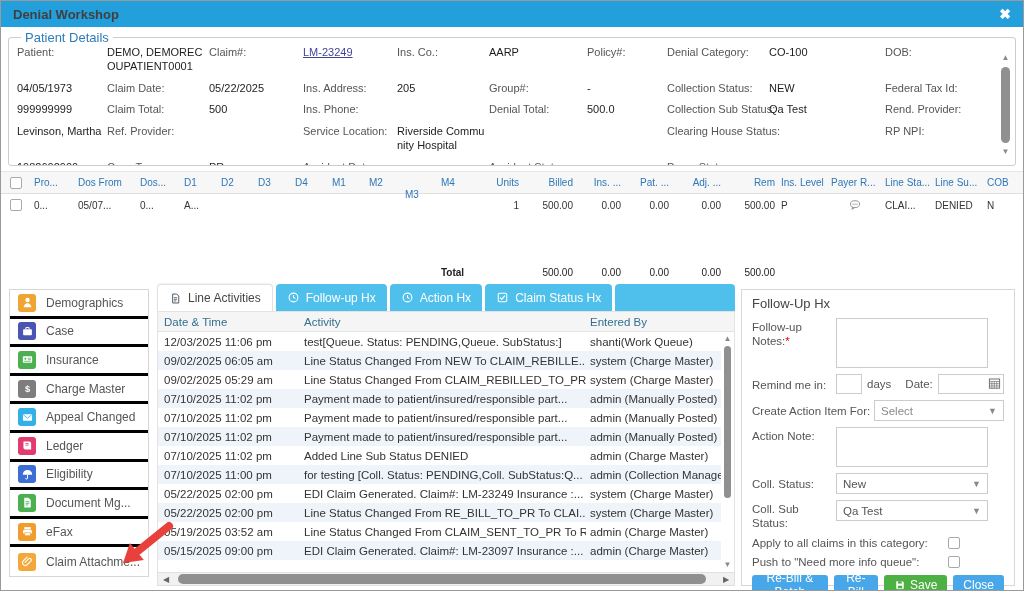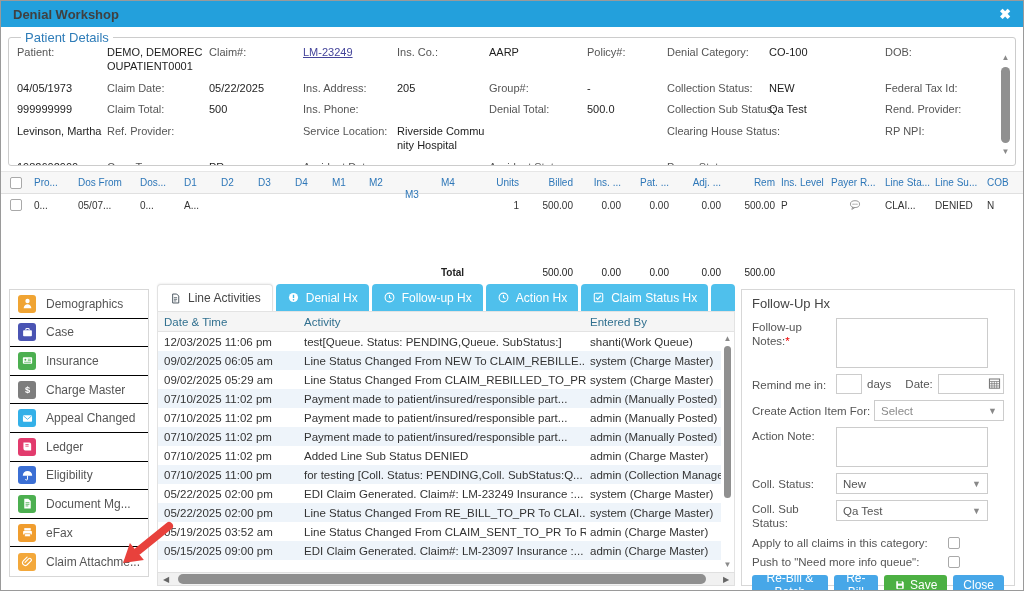--- a/index.html
+++ b/index.html
@@ -32,21 +32,21 @@
   .cg-c { flex:none; padding:0 3px; white-space:nowrap; overflow:hidden; }
   .cg-c.num { text-align:right; }
   .cg-c.ctr { text-align:center; }
   .tlab { font-weight:bold; }
   .cbx { width:12px; height:12px; border:1px solid #a9a9a9; border-radius:2px; background:#fff; display:inline-block; vertical-align:middle; margin-left:6px; cursor:pointer; }
   .bubble svg { width:14px; height:14px; vertical-align:middle; }
 
   
   .bottom { display:flex; margin:5px 8px 0; height:297px; align-items:stretch; }
   .sidebar { width:146px; background:#fff; border:1px solid #d7d7d7; align-self:flex-start; }
-  .sb-item { display:flex; align-items:center; height:28.6px; padding:0 8px; border-bottom:1px solid #000000; font-size:12px; color:#555; cursor:pointer; }
+  .sb-item { display:flex; align-items:center; height:28.6px; padding:0 8px; border-bottom:3px solid #000000; font-size:12px; color:#555; cursor:pointer; }
   .sb-item:last-child { border-bottom:none; }
   .sb-ic { width:18px; height:18px; border-radius:3px; margin-right:10px; flex:none; display:flex; align-items:center; justify-content:center; }
   .sb-ic svg { width:13px; height:13px; display:block; }
   .sb-lab { white-space:nowrap; overflow:hidden; }
 
   .mid { width:578px; margin-left:8px; display:flex; flex-direction:column; }
   .tabs { display:flex; gap:3px; height:22px; align-items:flex-end;border-radius:11px; }
   .tab { background:#4fc0ec; color:#fff; font-size:12px; height:27px; display:flex; align-items:center; gap:6px; padding:0 11px; border-radius:4px 4px 0 0; cursor:pointer; white-space:nowrap; }
   .tab svg { width:13px; height:13px; }
   .tab.active { background:#fff; color:#454545; border:1px solid #e2e2e2; border-bottom:none; box-shadow:0 -1px 2px rgba(0,0,0,.06); }
@@ -344,30 +344,20 @@
               <svg viewBox="0 0 16 16">
                 <path d="M4.5 2.5h5l2.5 2.5v8.5h-7.5z" fill="none" stroke="#4a5560" stroke-width="1.2"></path>
                 <path d="M6 7h4M6 9h4M6 11h3" stroke="#4a5560" stroke-width="1" fill="none"></path>
               </svg>
             </span>
             <span>Line Activities</span>
           </div>
           <div class="tab">
             <span class="tab-ic" style="display: flex;">
               <svg viewBox="0 0 16 16">
-                <circle cx="8" cy="8" r="5.6" fill="#fff"></circle>
-                <path d="M8 4.6v4" stroke="#3db6e8" stroke-width="1.7" fill="none"></path>
-                <circle cx="8" cy="10.9" r="1" fill="#3db6e8"></circle>
-              </svg>
-            </span>
-            <span>Denial Hx</span>
-          </div>
-          <div class="tab">
-            <span class="tab-ic" style="display: flex;">
-              <svg viewBox="0 0 16 16">
                 <circle cx="8" cy="8" r="5.4" fill="none" stroke="#fff" stroke-width="1.3"></circle>
                 <path d="M8 4.8V8l2.3 1.4" stroke="#fff" stroke-width="1.3" fill="none"></path>
               </svg>
             </span>
             <span>Follow-up Hx</span>
           </div>
           <div class="tab">
             <span class="tab-ic" style="display: flex;">
               <svg viewBox="0 0 16 16">
                 <circle cx="8" cy="8" r="5.4" fill="none" stroke="#fff" stroke-width="1.3"></circle>

